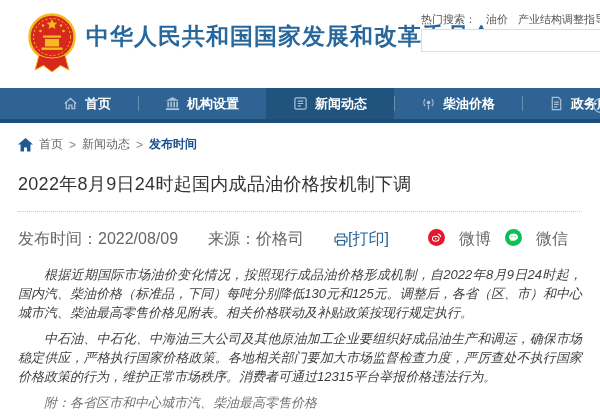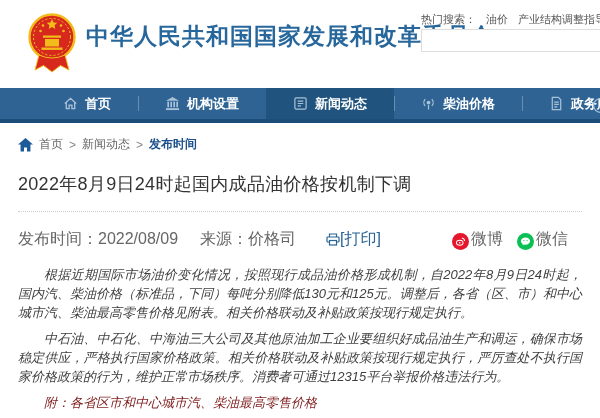--- a/index.html
+++ b/index.html
@@ -38,34 +38,34 @@
     font-size:12px; color:#666; }
   .crumb-home { width:15px; height:14px; color:#1c5a9a; }
   .crumb-home svg { width:100%; height:100%; display:block; }
   .crumb-sep { color:#888; }
   .crumb-current { color:#1a4f8b; font-weight:bold; }
 
   .article-title { margin-top:19px; font-size:18px; font-weight:normal; color:#333; letter-spacing:.3px; }
   .dotted { margin-top:15px; border-bottom:1px dotted #ccc; height:0; }
 
   .meta { margin-top:17px; display:flex; align-items:center; font-size:16px; color:#666; height:20px; }
-  .meta .src { margin-left:22px; }
+  .meta .src { margin-left:30px; }
   .print { margin-left:30px; display:flex; align-items:center; color:#2a6496; cursor:pointer; }
   .print-icon { width:14px; height:13px; }
   .print-icon svg { width:100%; height:100%; display:block; }
   .meta-right { margin-left:auto; margin-right:14px; display:flex; align-items:center; gap:14px; }
-  .share { display:flex; align-items:flex-end; gap:2px; color:#666; cursor:pointer; }
+  .share { display:flex; align-items:flex-start; gap:14px; color:#666; cursor:pointer; }
   .badge { width:17px; height:17px; border-radius:50%; display:flex; align-items:center; justify-content:center; }
   .badge svg { width:11px; height:11px; display:block; }
   .badge.weibo { background:#e6162d; }
   .badge.wechat { background:#0abf53; }
 
   .body-text { margin-top:16px; font-size:13px; line-height:19px; color:#404040; text-align:justify;font-style:italic; }
   .body-text p { text-indent:2em; margin-bottom:7px; }
-  .attachment { text-indent:2em; color:#7f1d1d; }
+  .attachment { text-indent:2em; color:#737373; }
 </style>
 </head>
 <body>
 
 <div class="header">
   <div class="emblem">
     <svg viewBox="0 0 48 66">
       <circle cx="24" cy="26" r="22.5" fill="#d7281e" stroke="#f2bc1a" stroke-width="2.4"></circle>
       <circle cx="24" cy="26" r="18.5" fill="none" stroke="#f2bc1a" stroke-width="1" stroke-dasharray="2.2,2"></circle>
       <path d="M24 8 l1.6 3.4 3.7.4 -2.7 2.5 .7 3.6 -3.3-1.8 -3.3 1.8 .7-3.6 -2.7-2.5 3.7-.4z" fill="#f2bc1a"></path>
@@ -196,17 +196,17 @@
               <circle cx="7.7" cy="5" r="0.65" fill="#0abf53"></circle>
             </svg>
         </span>
         <span>微信</span>
       </span>
     </span>
   </div>
 
   <div class="body-text">
     <p>根据近期国际市场油价变化情况，按照现行成品油价格形成机制，自2022年8月9日24时起，国内汽、柴油价格（标准品，下同）每吨分别降低130元和125元。调整后，各省（区、市）和中心城市汽、柴油最高零售价格见附表。相关价格联动及补贴政策按现行规定执行。</p>
-    <p>中石油、中石化、中海油三大公司及其他原油加工企业要组织好成品油生产和调运，确保市场稳定供应，严格执行国家价格政策。相关价格联动及补贴政策按现行规定执行，严厉查处不执行国家价格政策的行为，维护正常市场秩序。消费者可通过12315平台举报价格违法行为。</p>
+    <p>中石油、中石化、中海油三大公司及其他原油加工企业要组织好成品油生产和调运，确保市场稳定供应，严格执行国家价格政策。各地相关部门要加大市场监督检查力度，严厉查处不执行国家价格政策的行为，维护正常市场秩序。消费者可通过12315平台举报价格违法行为。</p>
     <div class="attachment">附：各省区市和中心城市汽、柴油最高零售价格</div>
   </div>
 
 </div>
 
 </body></html>

